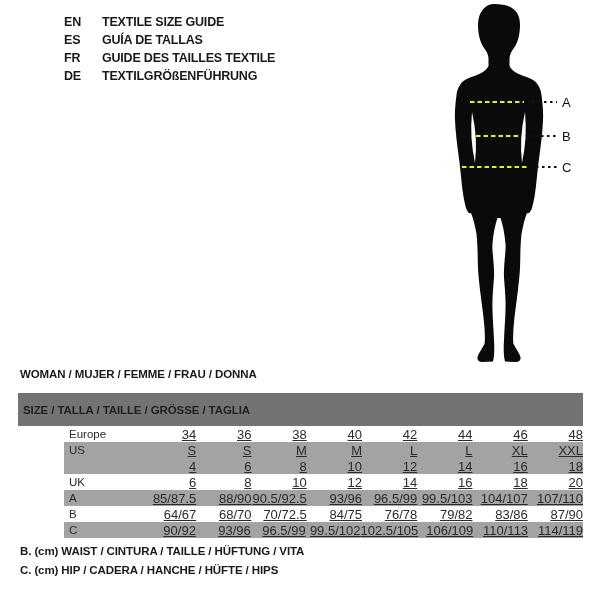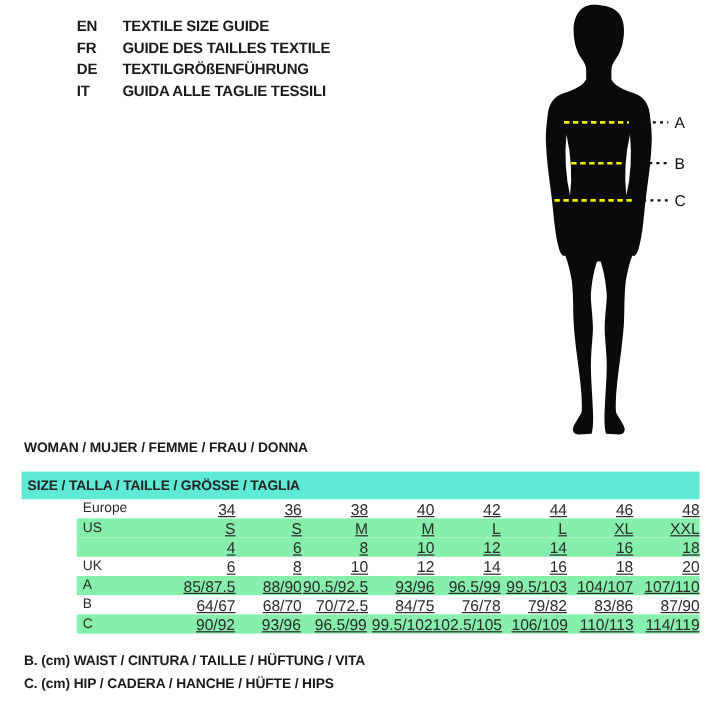--- a/index.html
+++ b/index.html
@@ -12,51 +12,51 @@
   .lang-row{display:flex;height:18px;align-items:center;padding-left:44px;}
   .lang-code{width:38px;font-size:12.5px;font-weight:700;letter-spacing:-0.2px;}
   .lang-label{font-size:12.5px;font-weight:700;letter-spacing:-0.2px;white-space:nowrap;}
   
   .figure-svg{position:absolute;left:428px;top:0;}
   .figure-svg text{font-family:"Liberation Sans",sans-serif;font-size:13px;fill:#111;}
   
   .woman-heading{position:absolute;left:20px;top:368px;font-size:11.5px;font-weight:700;letter-spacing:-0.1px;}
   
   .size-table{position:absolute;left:18px;top:393px;width:565px;}
-  .thead{height:23px;background:#5eead4;display:flex;align-items:center;
+  .thead{height:33px;background:#737373;display:flex;align-items:center;
          padding-left:5px;box-sizing:border-box;font-size:11.5px;font-weight:700;color:#222;letter-spacing:-0.1px;}
   .trow{display:flex;height:16px;align-items:center;box-sizing:border-box;margin-left:46px;}
-  .trow.shaded{background:#86efac;}
+  .trow.shaded{background:#a3a3a3;}
   .tlabel{width:77px;padding-left:5px;box-sizing:border-box;font-size:11.5px;color:#2b2b2b;}
   .tcell{flex:1;text-align:right;font-size:13px;color:#2b2b2b;white-space:nowrap;text-decoration:underline;}
   
   .legend{position:absolute;left:20px;top:542px;}
   .legend-line{height:18.5px;font-size:11.5px;font-weight:700;letter-spacing:-0.1px;display:flex;align-items:center;white-space:nowrap;}
 </style>
 </head>
 <body>
 
 <div class="stage">
 
   <div class="lang-list">
       <div class="lang-row">
         <span class="lang-code">EN</span>
         <span class="lang-label">TEXTILE SIZE GUIDE</span>
       </div>
       <div class="lang-row">
+        <span class="lang-code">ES</span>
+        <span class="lang-label">GUÍA DE TALLAS</span>
+      </div>
+      <div class="lang-row">
         <span class="lang-code">FR</span>
         <span class="lang-label">GUIDE DES TAILLES TEXTILE</span>
       </div>
       <div class="lang-row">
         <span class="lang-code">DE</span>
         <span class="lang-label">TEXTILGRÖßENFÜHRUNG</span>
-      </div>
-      <div class="lang-row">
-        <span class="lang-code">IT</span>
-        <span class="lang-label">GUIDA ALLE TAGLIE TESSILI</span>
       </div>
     </div>
 
   <svg class="figure-svg" width="172" height="380" viewBox="428 0 172 380">
     <path d="M 494 4
              C 486 4 478 11 478 25
              C 478 34 480 42 484 48
              C 487 52 488.5 55 488.5 59
              L 488.5 66
              C 486 72 477 75 469 78

